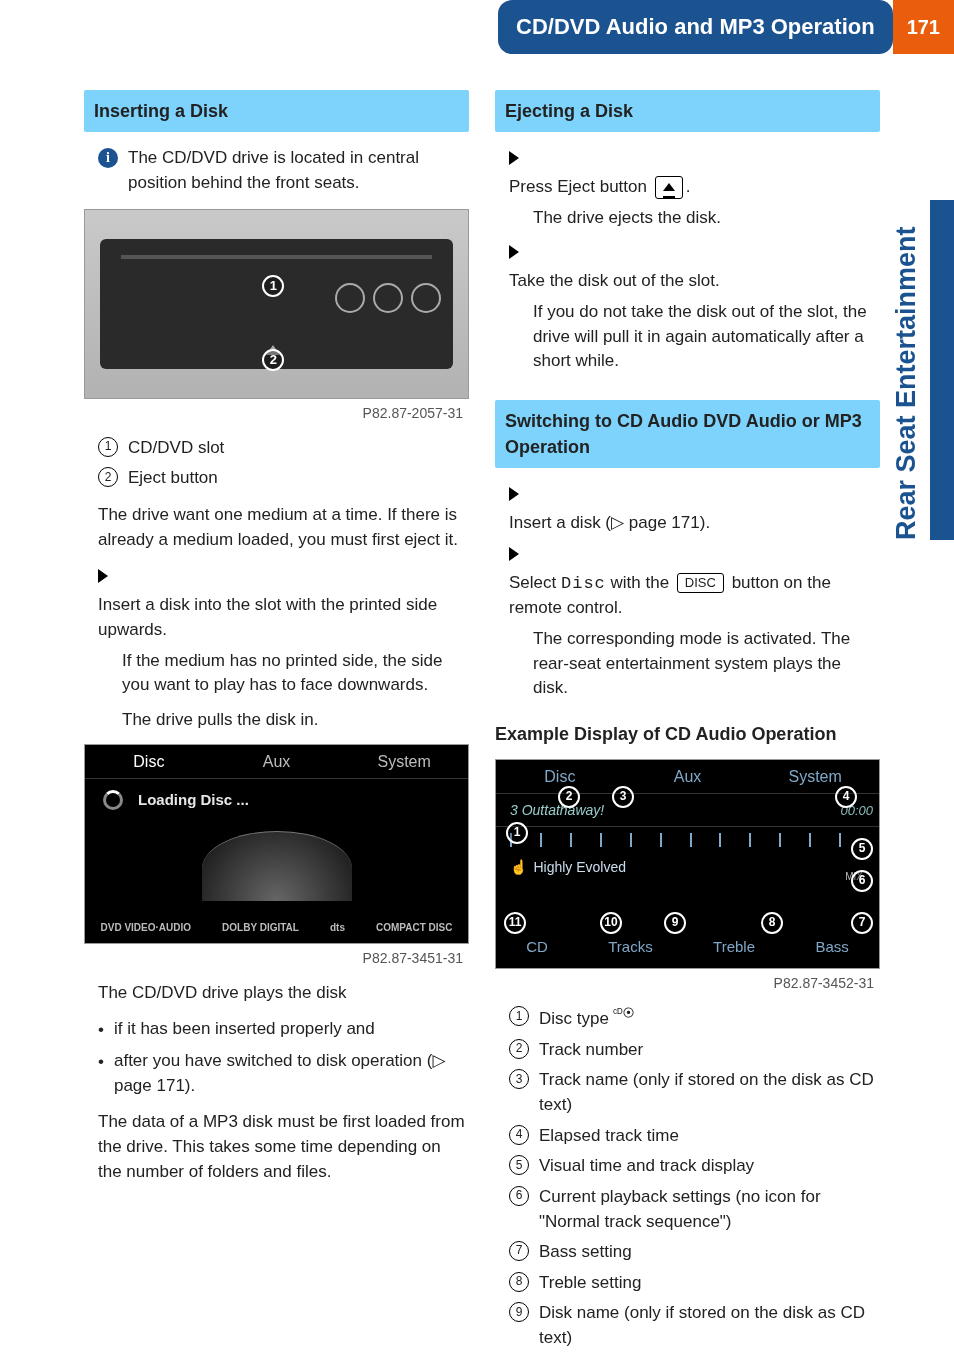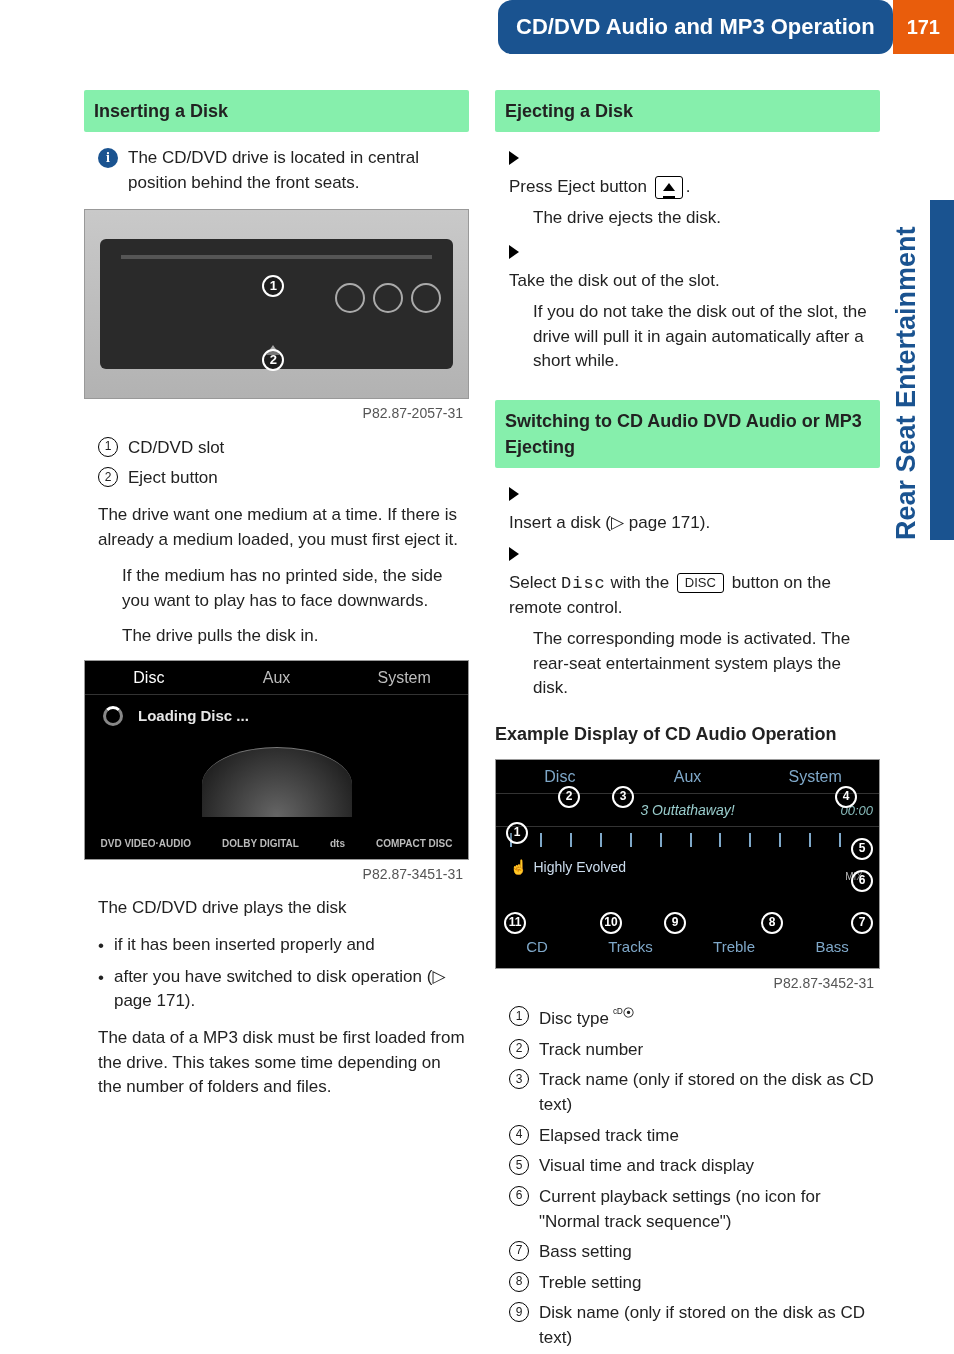--- a/index.html
+++ b/index.html
@@ -49,21 +49,21 @@
     padding: 0 14px;
   }
   .page-number-box { background:#e95d0c; }
   .content {
     display: flex;
     gap: 26px;
     padding: 36px 30px 20px 84px;
   }
   .col { flex: 1 1 0; min-width: 0; }
   .section-head {
-    background: #86efac;
+    background: #7dd3fc;
     padding: 8px 10px;
     font-weight: bold;
     font-size: 18px;
     margin-bottom: 14px;
     border-radius: 2px;
   }
   .info-line {
     display: flex;
     gap: 10px;
     margin: 0 0 14px 14px;
@@ -161,21 +161,21 @@
     position:absolute; bottom:8px; left:0; right:0; display:flex; justify-content:space-around;
     align-items:center; font-size:10px; color:#bbb;
   }
   .logo-row span { font-weight:bold; }
 
   .fig3 {
     background:#000; color:#fff; height:210px; position:relative; font-size:14px;
   }
   .fig3 .menubar div { color:#7fa8c9; }
   .fig3 .track-row {
-    padding:6px 14px; font-style:italic; color:#9cc; border-bottom:1px solid #333;text-align:center;
+    padding:6px 14px; font-style:italic; color:#9cc; border-bottom:1px solid #333;
   }
   .fig3 .time { position:absolute; right:6px; top:42px; color:#8bb; font-style:italic; font-size:13px; }
   .fig3 .ticks {
     height:14px; margin:6px 14px; display:flex; gap:4px;
   }
   .fig3 .ticks span { flex:1; border-left:2px solid #7fa8c9; }
   .fig3 .album { padding:4px 14px; color:#cde; }
   .fig3 .album .thumb { color:#bbb; margin-right:6px; }
   .fig3 .mix { position:absolute; right:16px; top:110px; color:#bbb; font-size:10px; }
   .fig3 .bottom { position:absolute; bottom:10px; left:0; right:0; display:flex; justify-content:space-around; color:#7fa8c9; font-size:15px; }
@@ -261,20 +261,24 @@
           <div>CD/DVD slot</div>
         </div>
       <div class="circ-item">
           <div class="circ">2</div>
           <div>Eject button</div>
         </div>
     </div>
 
     <p class="body-p">The drive want one medium at a time. If there is already a medium loaded, you must first eject it.</p>
 
+    <div class="bullet-step">
+      <div class="tri"></div>
+      <div>Insert a disk into the slot with the printed side upwards.</div>
+    </div>
     <p class="sub">If the medium has no printed side, the side you want to play has to face downwards.</p>
     <p class="sub">The drive pulls the disk in.</p>
 
     <div class="fig fig2">
       <div class="menubar">
         <div class="active">Disc</div>
         <div>Aux</div>
         <div>System</div>
       </div>
       <div class="loading-row">
@@ -315,21 +319,21 @@
       </div>
     </div>
     <p class="sub">The drive ejects the disk.</p>
 
     <div class="bullet-step">
       <div class="tri"></div>
       <div>Take the disk out of the slot.</div>
     </div>
     <p class="sub">If you do not take the disk out of the slot, the drive will pull it in again automatically after a short while.</p>
 
-    <div class="section-head" style="margin-top:26px;">Switching to CD Audio DVD Audio or MP3 Ejecting</div>
+    <div class="section-head" style="margin-top:26px;">Switching to CD Audio DVD Audio or MP3 Operation</div>
 
     <div class="bullet-step">
       <div class="tri"></div>
       <div>Insert a disk (▷ page 171).</div>
     </div>
     <div class="bullet-step">
       <div class="tri"></div>
       <div>
         <span>Select </span><span class="mono">Disc</span><span> with the </span><span class="key-box">DISC</span><span> button on the remote control.</span>
       </div>

